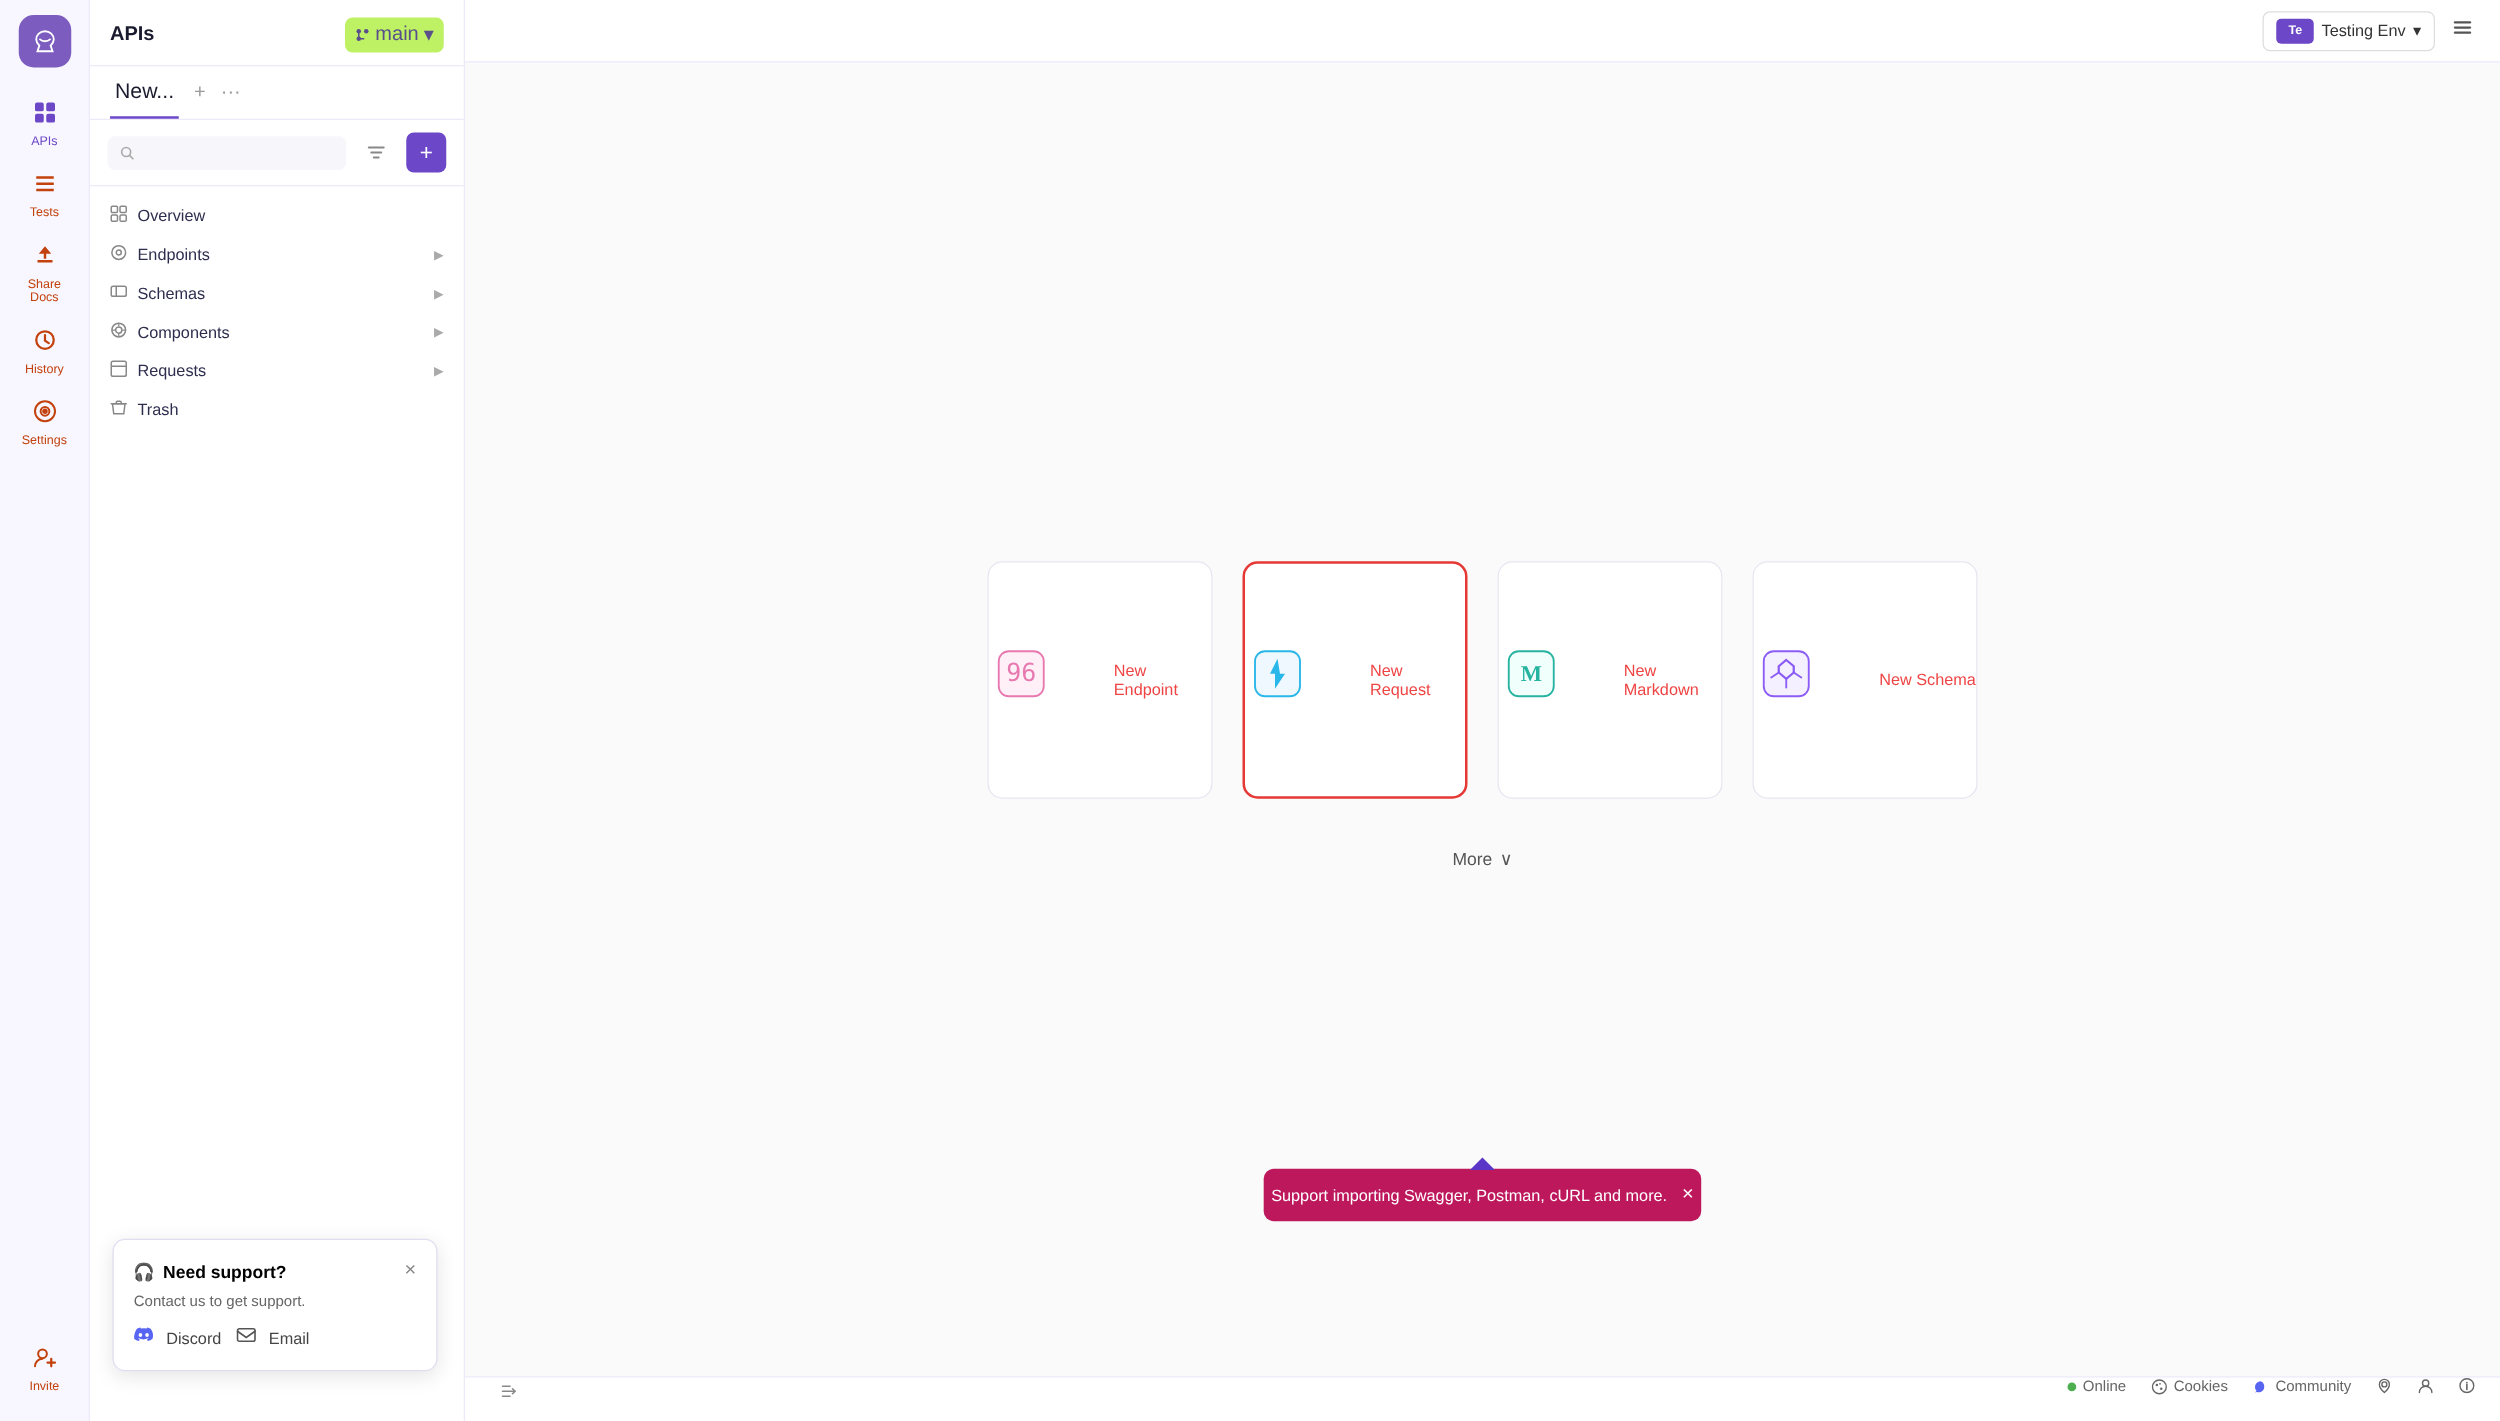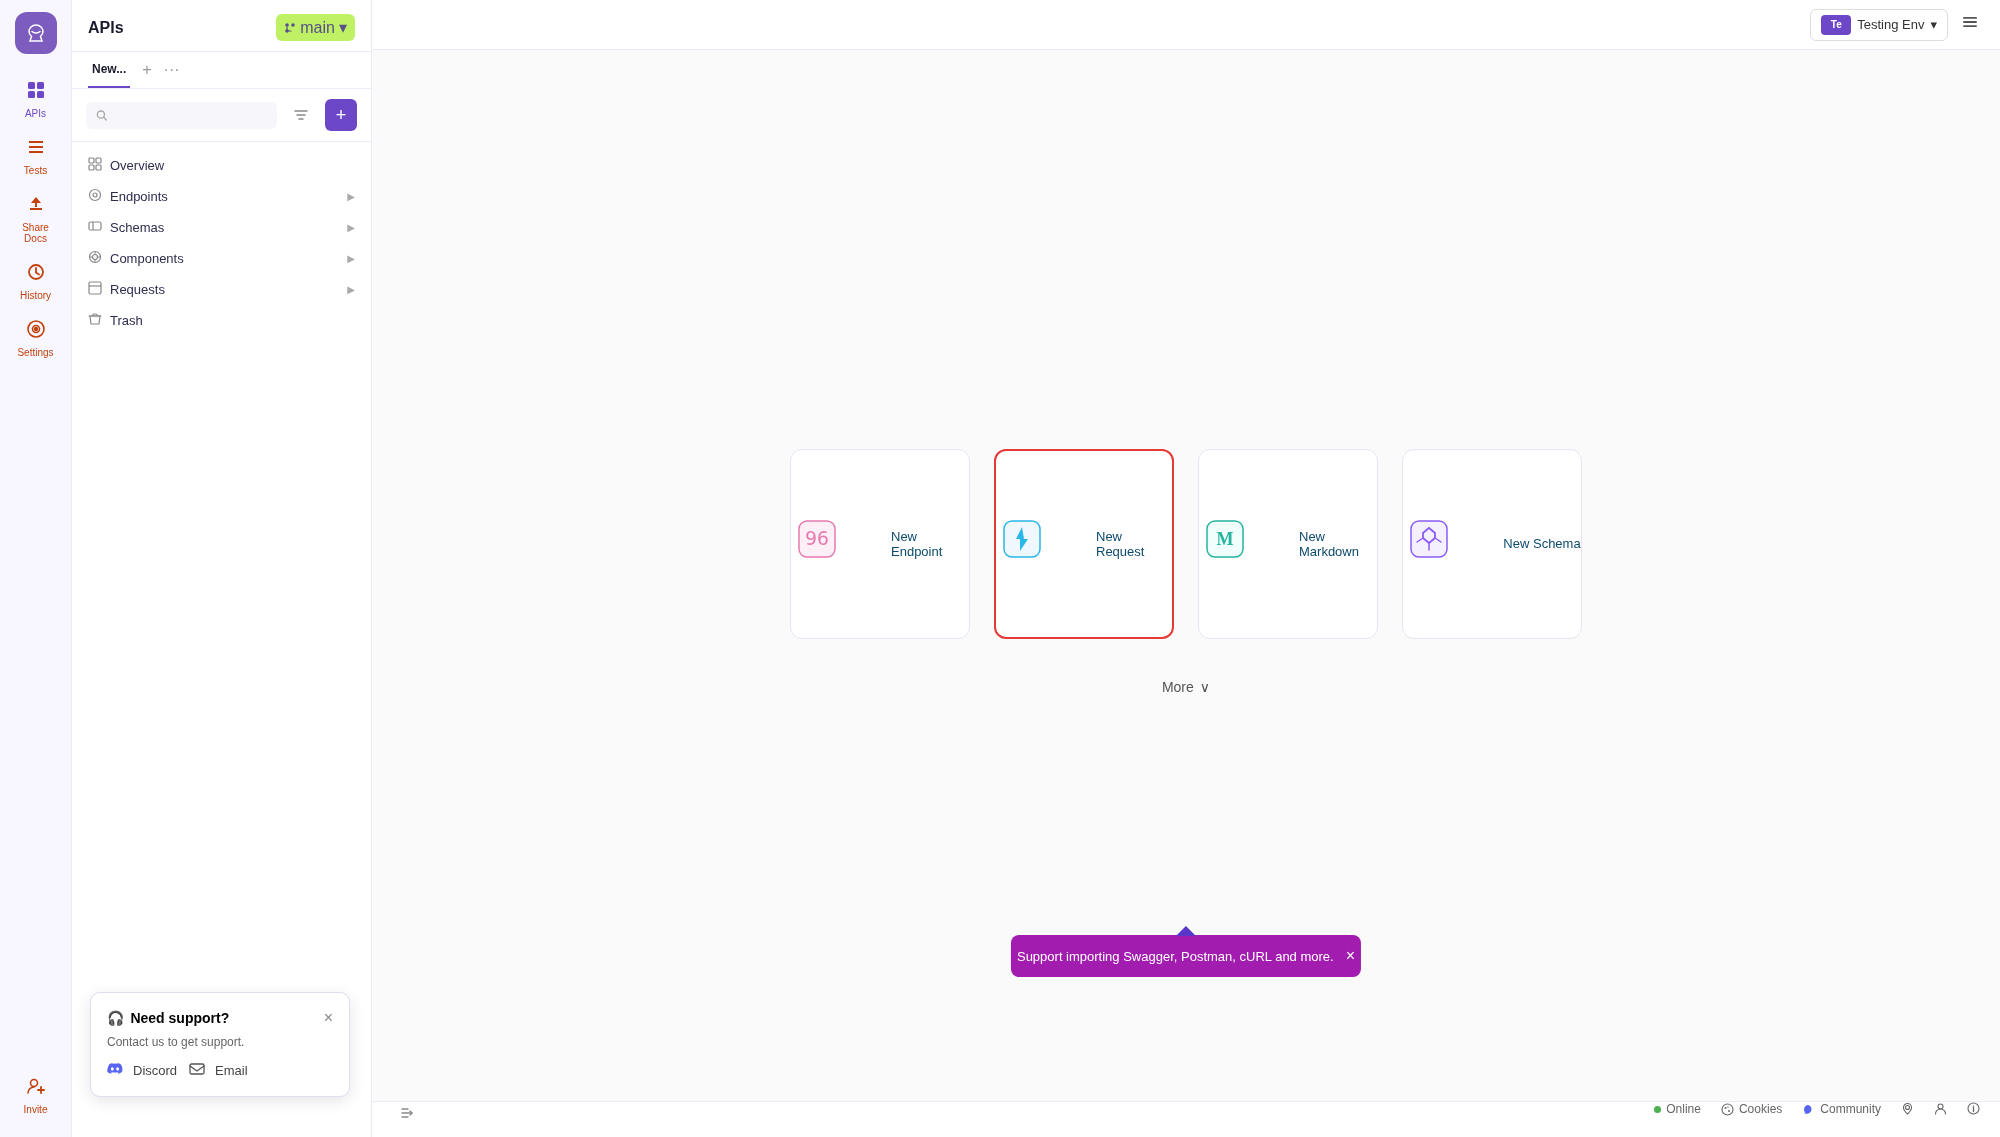--- a/index.html
+++ b/index.html
@@ -58,23 +58,22 @@
       display: flex; align-items: center; gap: 4px;
       background: #bef264; border-radius: 6px;
       padding: 4px 8px; font-size: 16px; color: #5a4f8a;
       cursor: pointer;
     }
     .tab-bar {
       display: flex; align-items: center; padding: 0 16px;
       border-bottom: 1px solid #ece9f9; gap: 8px;
     }
     .tab-item {
-      padding: 10px 4px; font-size: 12px; color: #888; cursor: pointer;
+      padding: 10px 4px; font-size: 17px; color: #888; cursor: pointer;
       border-bottom: 2px solid transparent;
-      font-weight: bold;
     }
     .tab-item.active { color: #1a1a2e; border-bottom-color: #6c47c7; }
     .tab-add { margin-left: 4px; color: #999; cursor: pointer; font-size: 16px; }
     .tab-more { color: #999; cursor: pointer; font-size: 16px; margin-left: 4px; }
     .search-filter-row {
       display: flex; align-items: center; gap: 8px;
       padding: 10px 14px;
       border-bottom: 1px solid #ece9f9;
     }
     .search-box {
@@ -134,21 +133,21 @@
       width: 180px; height: 190px;
       background: #fff;
       border: 1px solid #e8e5f0;
       border-radius: 12px;
       display: flex; flex-direction: row; align-items: center; justify-content: center;
       cursor: pointer; gap: 16px;
       transition: box-shadow 0.15s;
     }
     .card.selected { border: 2.5px solid #e53935; }
     .card .card-icon { font-size: 36px; }
-    .card .card-label { font-size: 13px; color: #0c4a6e; font-weight: 500; padding-left: 32px; }
+    .card .card-label { font-size: 13px; color: #ef4444; font-weight: 500; padding-left: 32px; }
 
     .more-btn {
       display: flex; align-items: center; gap: 6px;
       background: none; border: none; cursor: pointer;
       color: #555; font-size: 14px; padding: 8px 16px;
     }
 
     
     .tooltip-wrapper {
       position: absolute;
@@ -157,21 +156,21 @@
     }
     .tooltip-arrow {
       width: 0; height: 0;
       border-left: 10px solid transparent;
       border-right: 10px solid transparent;
       border-bottom: 10px solid #5a35c7;
       margin: 0 auto;
       position: relative; top: 1px;
     }
     .tooltip-box {
-      background: #a21caf; color: #fff; border-radius: 8px;
+      background: #be185d; color: #fff; border-radius: 8px;
       padding: 12px 6px; font-size: 13px;
       display: flex; align-items: center; gap: 12px;
       white-space: nowrap;
     }
     .tooltip-close {
       background: none; border: none; color: white; cursor: pointer; font-size: 16px;
     }
 
     
     .support-panel {

